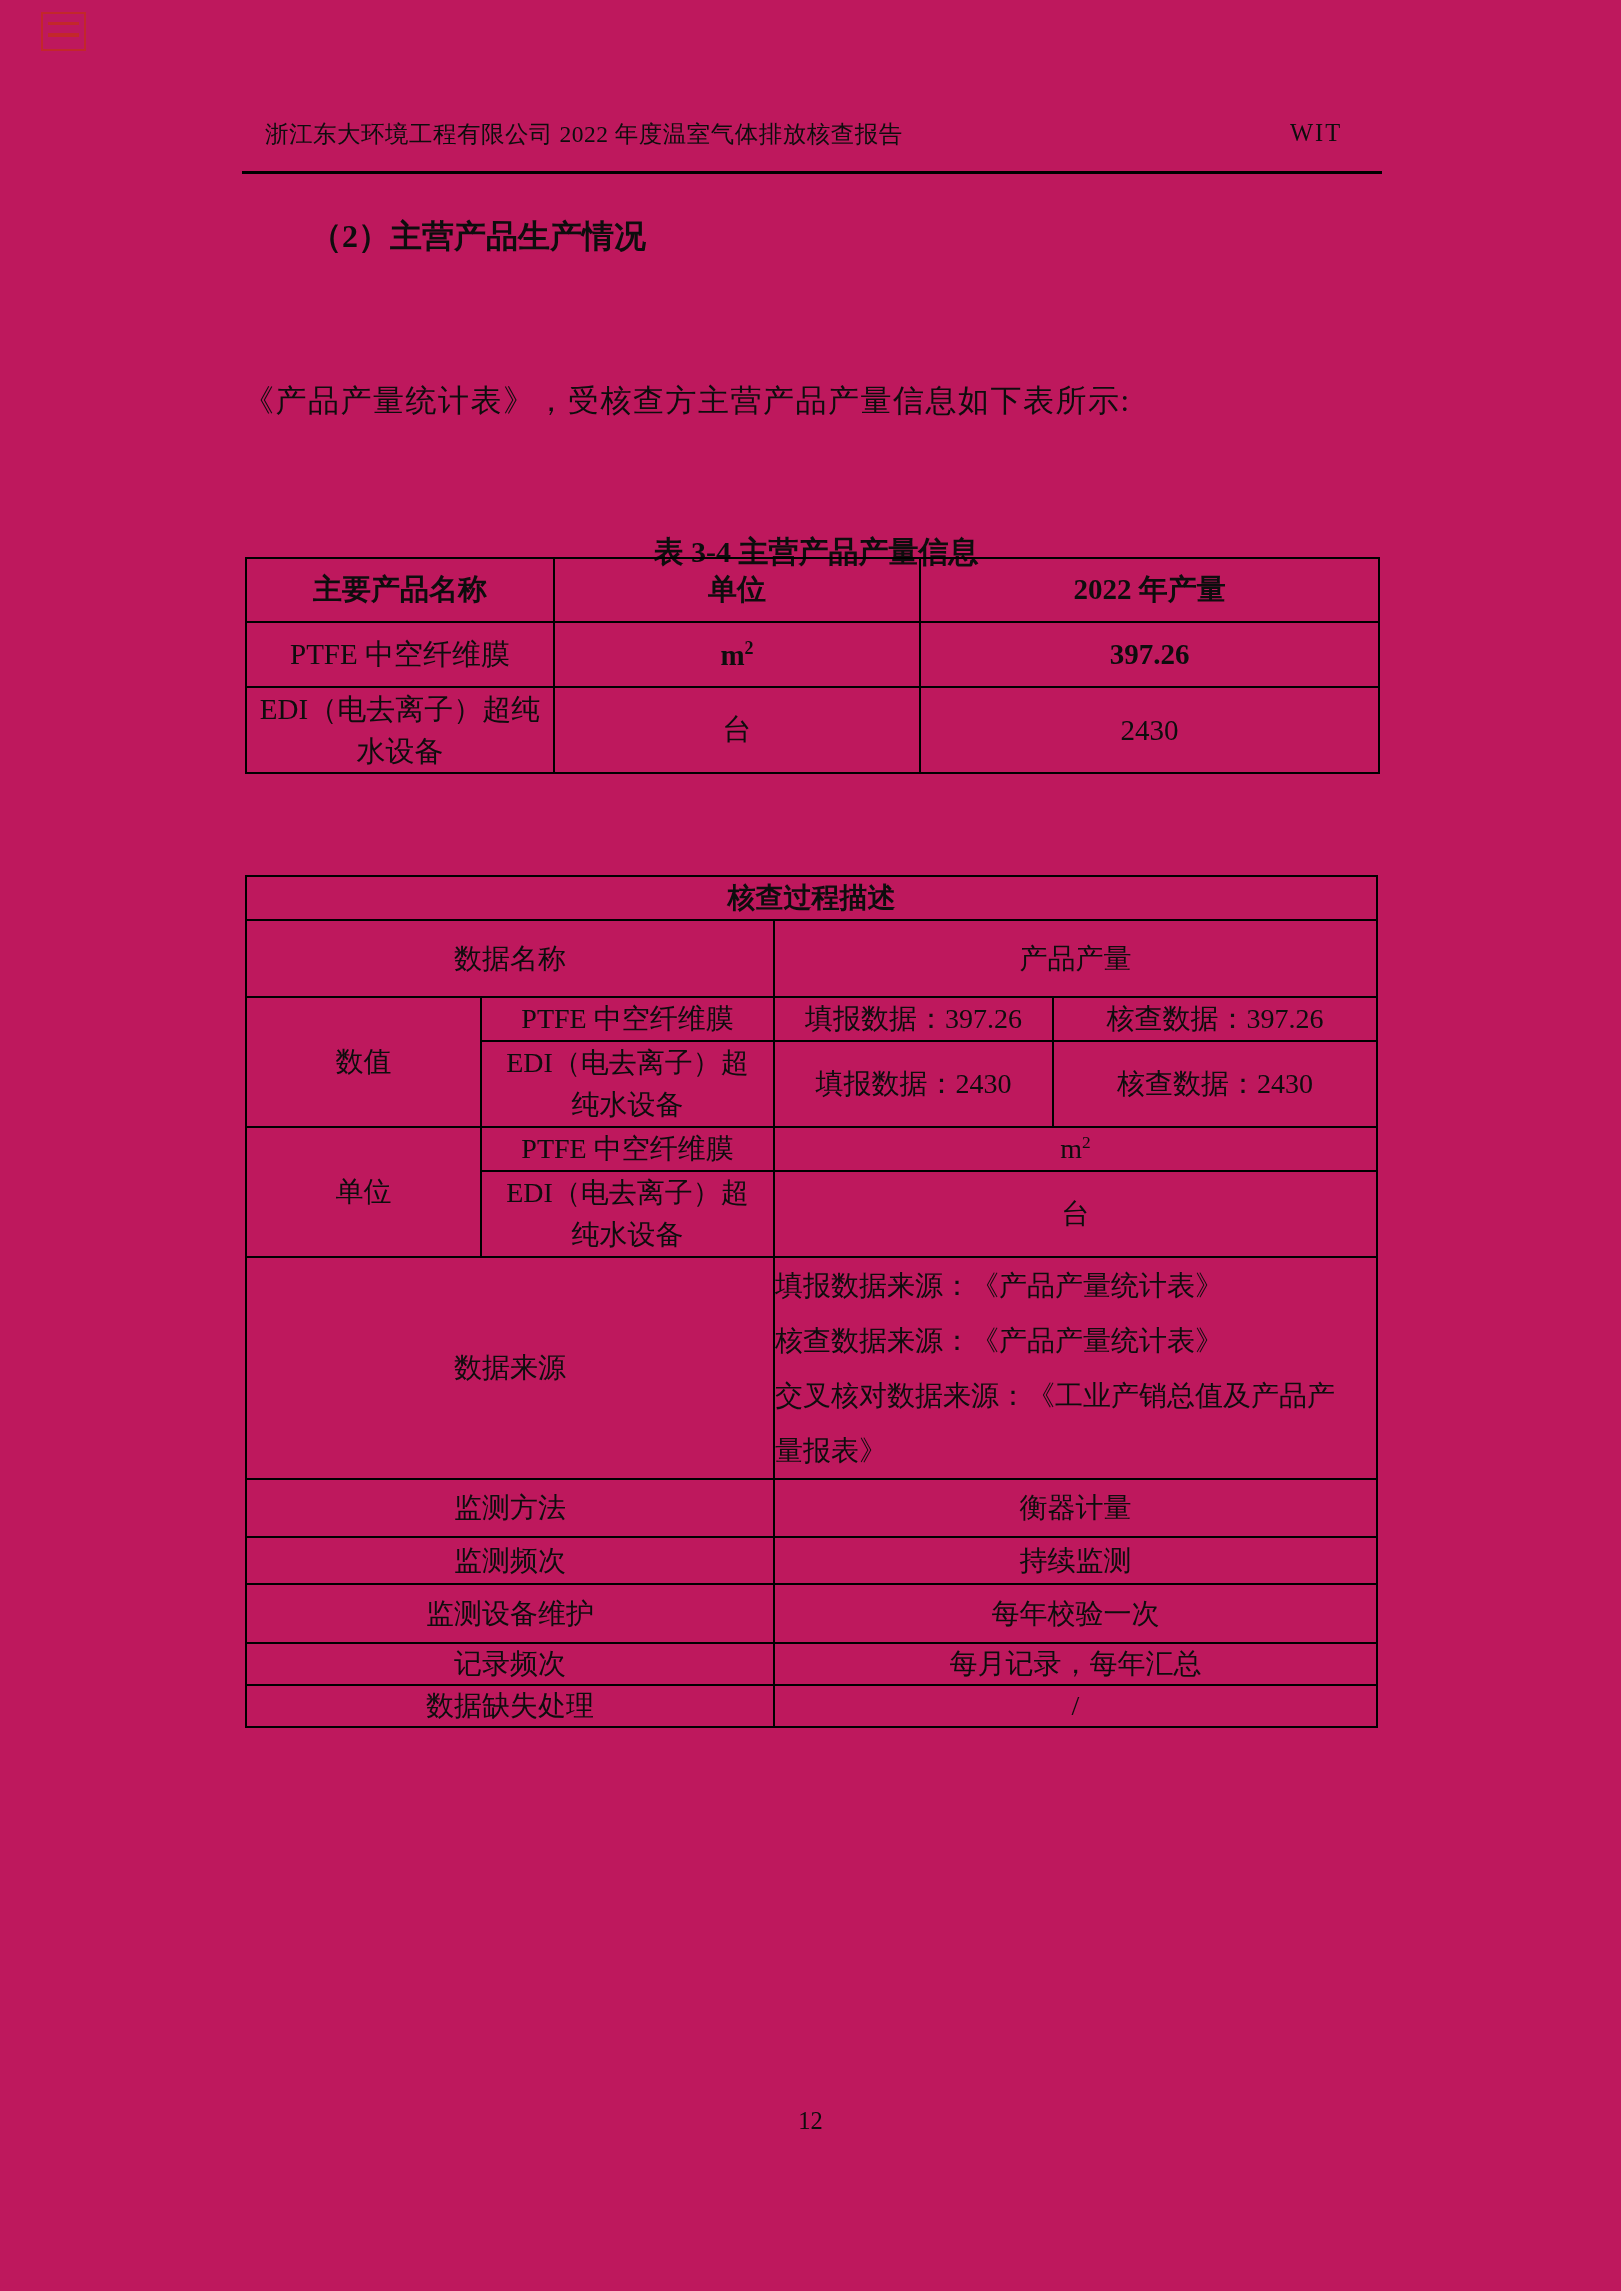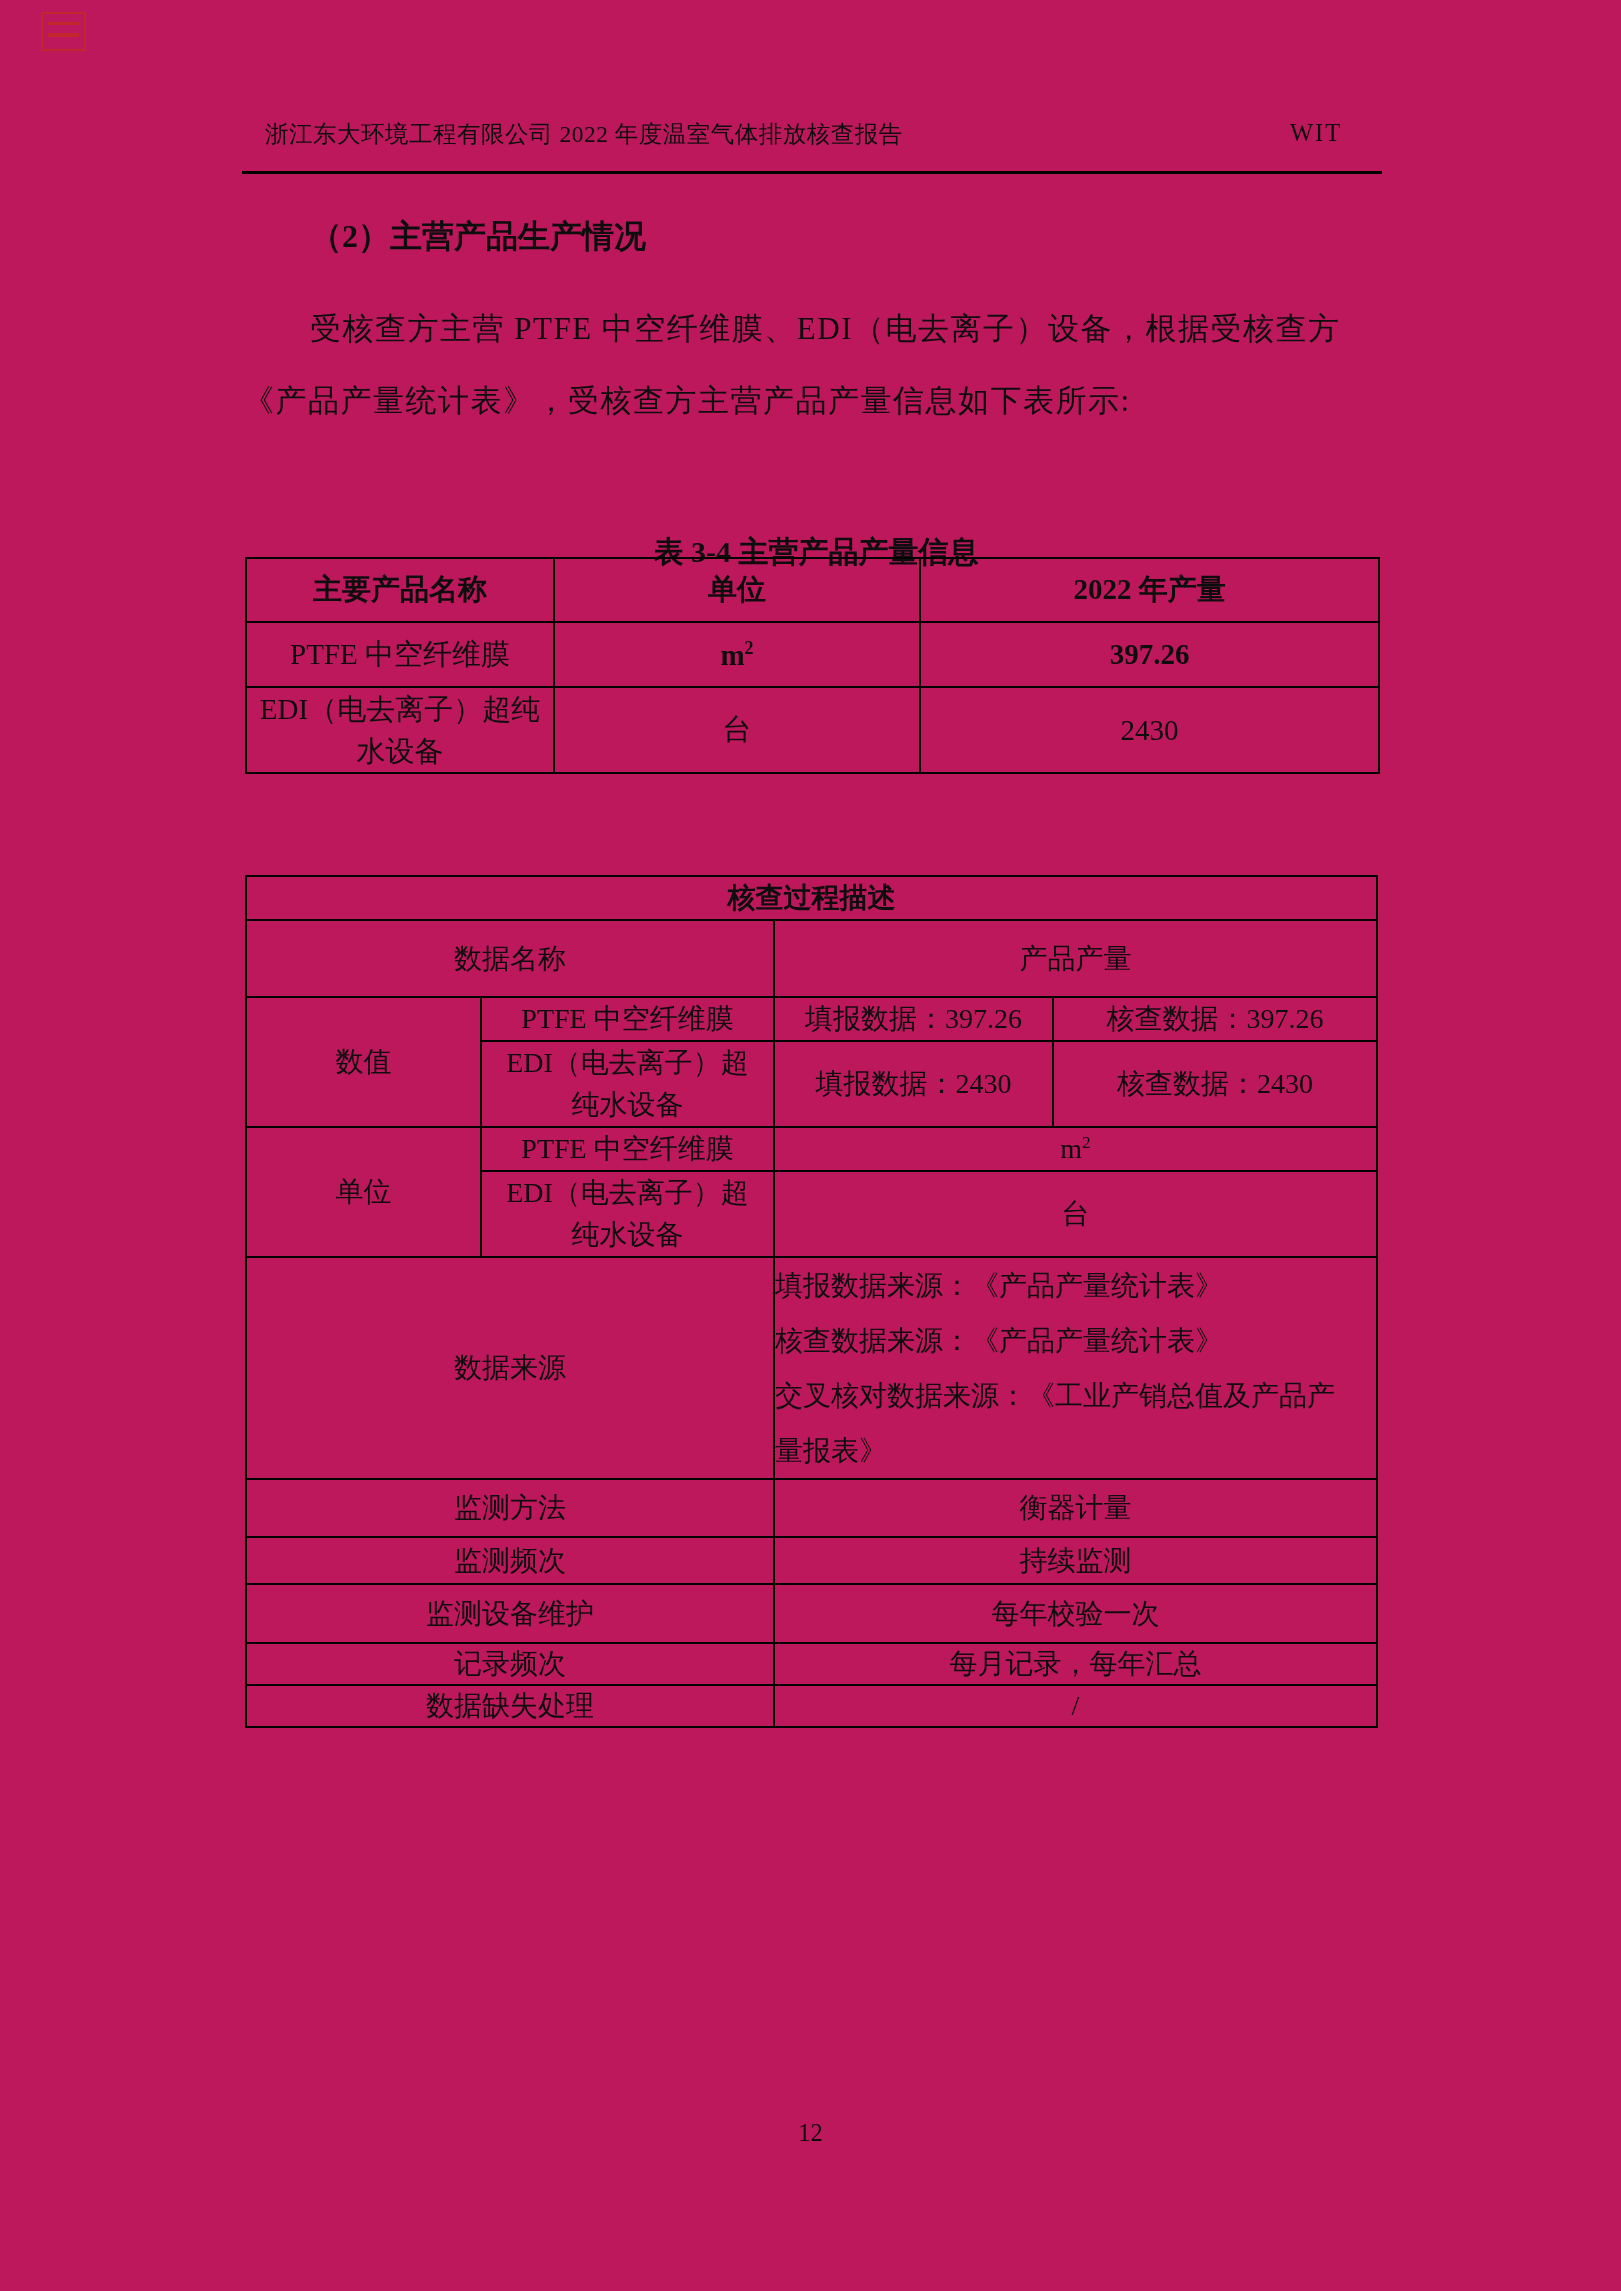--- a/index.html
+++ b/index.html
@@ -49,38 +49,37 @@
   table.t34{top:557px;width:1132px;}
   table.t34 td{font-size:29px;text-align:center;}
   table.t35{top:875px;width:1132px;}
   table.t35 td{font-size:28px;text-align:center;margin-top:40px;}
   td.bb3{border-bottom-width:2.9px;}
   td.left{text-align:left;padding-left:13.7px;}
   td.left2{text-align:left;padding-left:17.6px;}
   .two-line{line-height:42px;}
   .src-line{line-height:55px;text-align:left;}
   sup{font-size:0.62em;}
-  .pgnum{left:0;top:2107px;width:1621px;text-align:center;font-size:24.5px;margin-top:12px;}
+  .pgnum{left:0;top:2107px;width:1621px;text-align:center;font-size:24.5px;}
 </style>
 </head>
 <body>
 
 <div class="page">
 
   <div class="corner-mark">
     <div class="bar b1"></div>
     <div class="bar b2"></div>
   </div>
 
   <div class="abs hdr-left">浙江东大环境工程有限公司 2022 年度温室气体排放核查报告</div>
   <div class="abs hdr-right">WIT</div>
   <div class="hdr-rule"></div>
 
   <div class="abs heading b">（2）主营产品生产情况</div>
-  <div class="abs para1">受核查方主营 PTFE 中空纤维膜、EDI（电去离子）设备，根据受核查方</div>
   <div class="abs para2">《产品产量统计表》，受核查方主营产品产量信息如下表所示:</div>
 
   <div class="tbl-title t34-title">表 3-4 主营产品产量信息</div>
 
   <table class="doc t34">
     <colgroup>
         <col style="width:308px">
         <col style="width:366px">
         <col style="width:459px">
       </colgroup>

